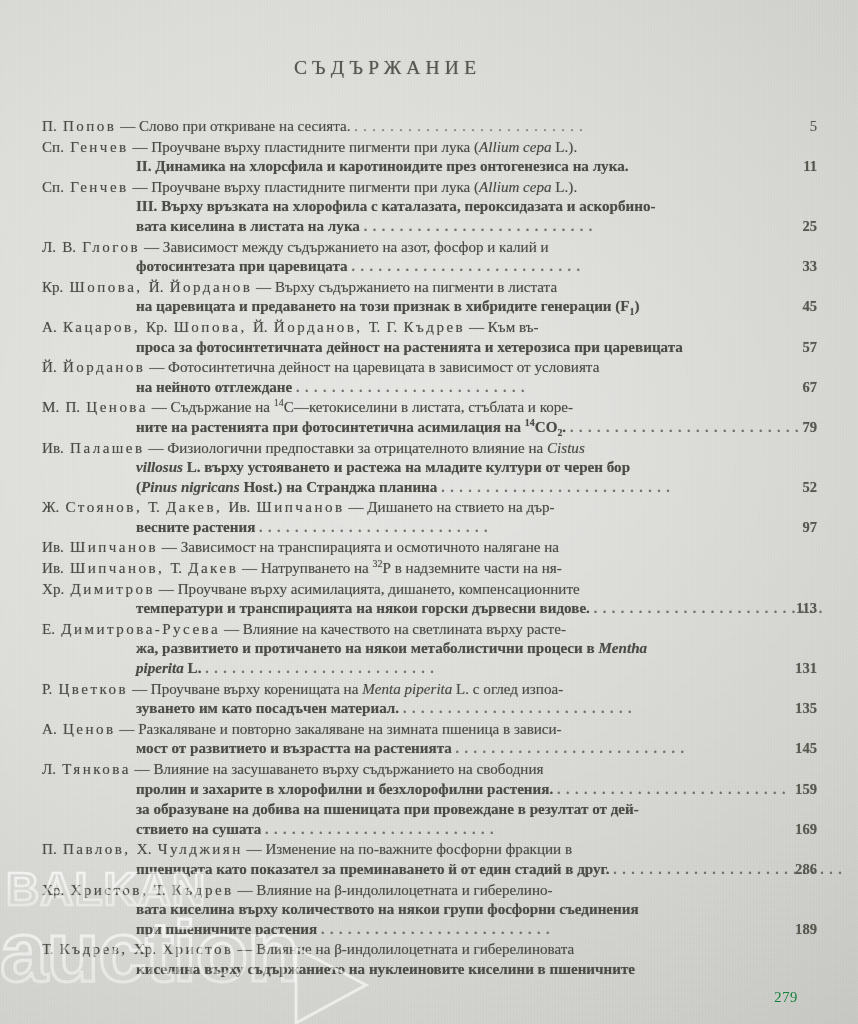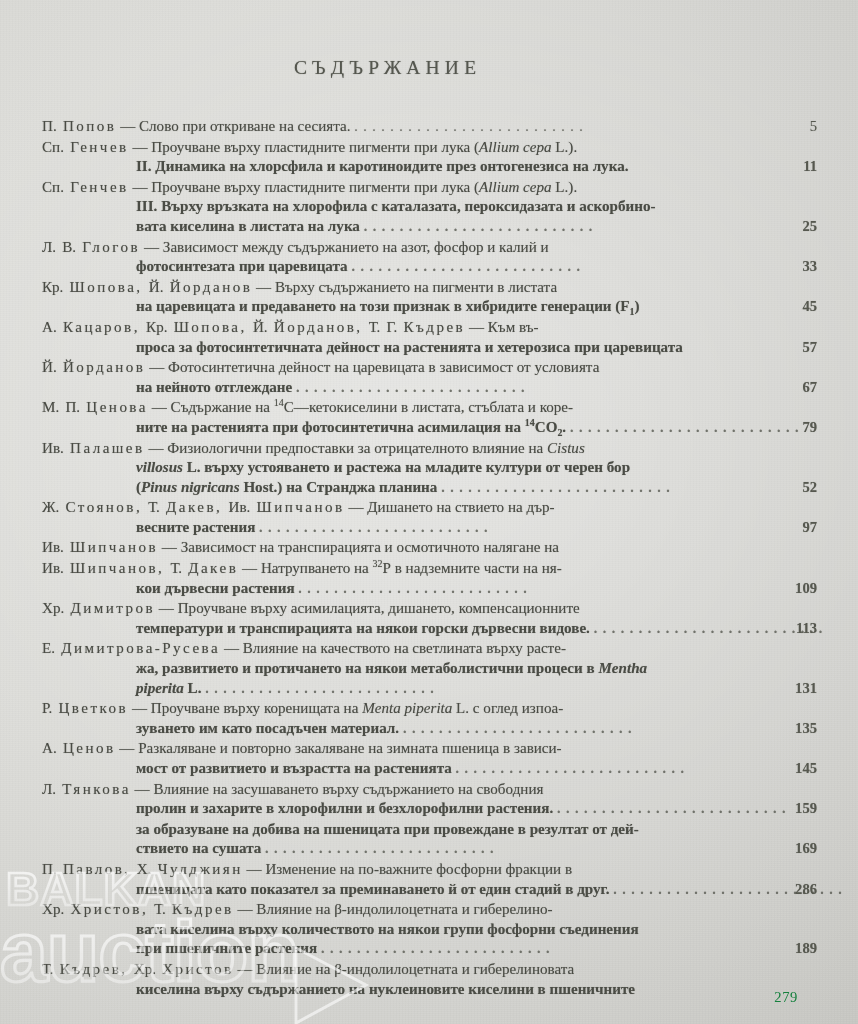--- a/index.html
+++ b/index.html
@@ -184,21 +184,20 @@
       </div>
       <div class="entry">
         <div class="line"><span class="author"><span class="initials">Ж.</span> Стоянов, <span class="initials">Т.</span> Дакев, <span class="initials">Ив.</span> Шипчанов</span> <span>—</span> <span>Дишането на ствието на дър-</span></div>
         <div class="line indent"><span>весните растения</span> <span class="dots">..........................</span><span class="pg">97</span></div>
       </div>
       <div class="entry">
         <div class="line"><span class="author"><span class="initials">Ив.</span> Шипчанов</span> <span>—</span> <span>Зависимост на транспирацията и осмотичното налягане на</span></div>
       </div>
       <div class="entry">
         <div class="line"><span class="author"><span class="initials">Ив.</span> Шипчанов, <span class="initials">Т.</span> Дакев</span> <span>—</span> <span>Натрупването на <sup>32</sup>Р в надземните части на ня-</span></div>
-        <div class="line indent"><span>кои дървесни растения</span> <span class="dots">..........................</span><span class="pg">109</span></div>
       </div>
       <div class="entry">
         <div class="line"><span class="author"><span class="initials">Хр.</span> Димитров</span> <span>—</span> <span>Проучване върху асимилацията, дишането, компенсационните</span></div>
         <div class="line indent"><span>температури и транспирацията на някои горски дървесни видове.</span> <span class="dots">..........................</span><span class="pg">113</span></div>
       </div>
       <div class="entry">
         <div class="line"><span class="author"><span class="initials">Е.</span> Димитрова-Русева</span> <span>—</span> <span>Влияние на качеството на светлината върху расте-</span></div>
         <div class="line indent"><span>жа, развитието и протичането на някои метаболистични процеси в <em class="sci">Mentha</em></span></div>
         <div class="line indent"><span><em class="sci">piperita</em> L.</span> <span class="dots">..........................</span><span class="pg">131</span></div>
       </div>

